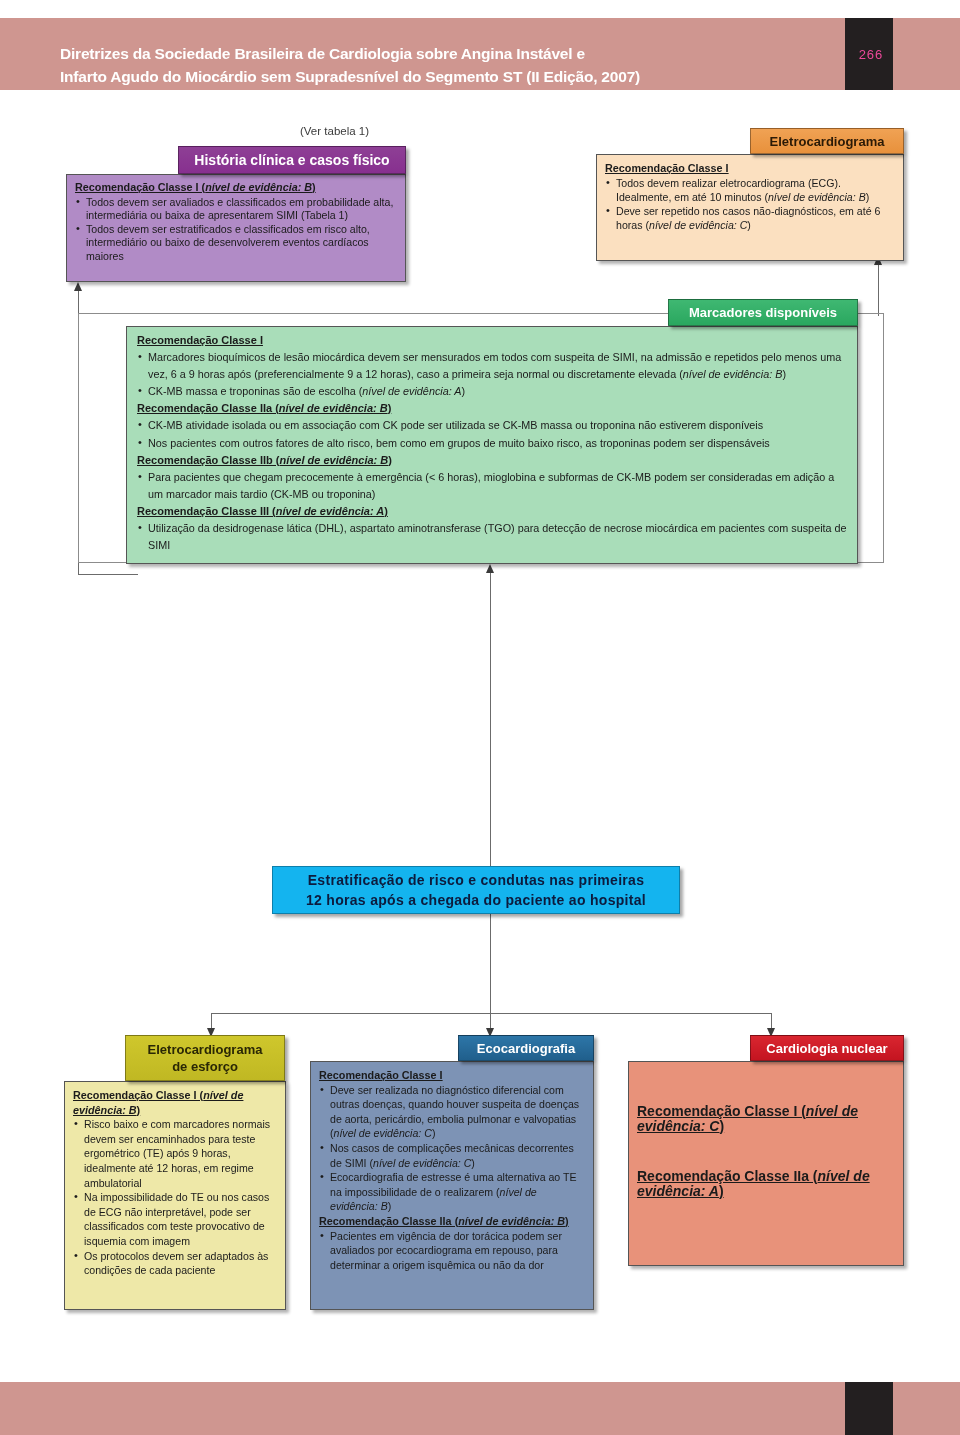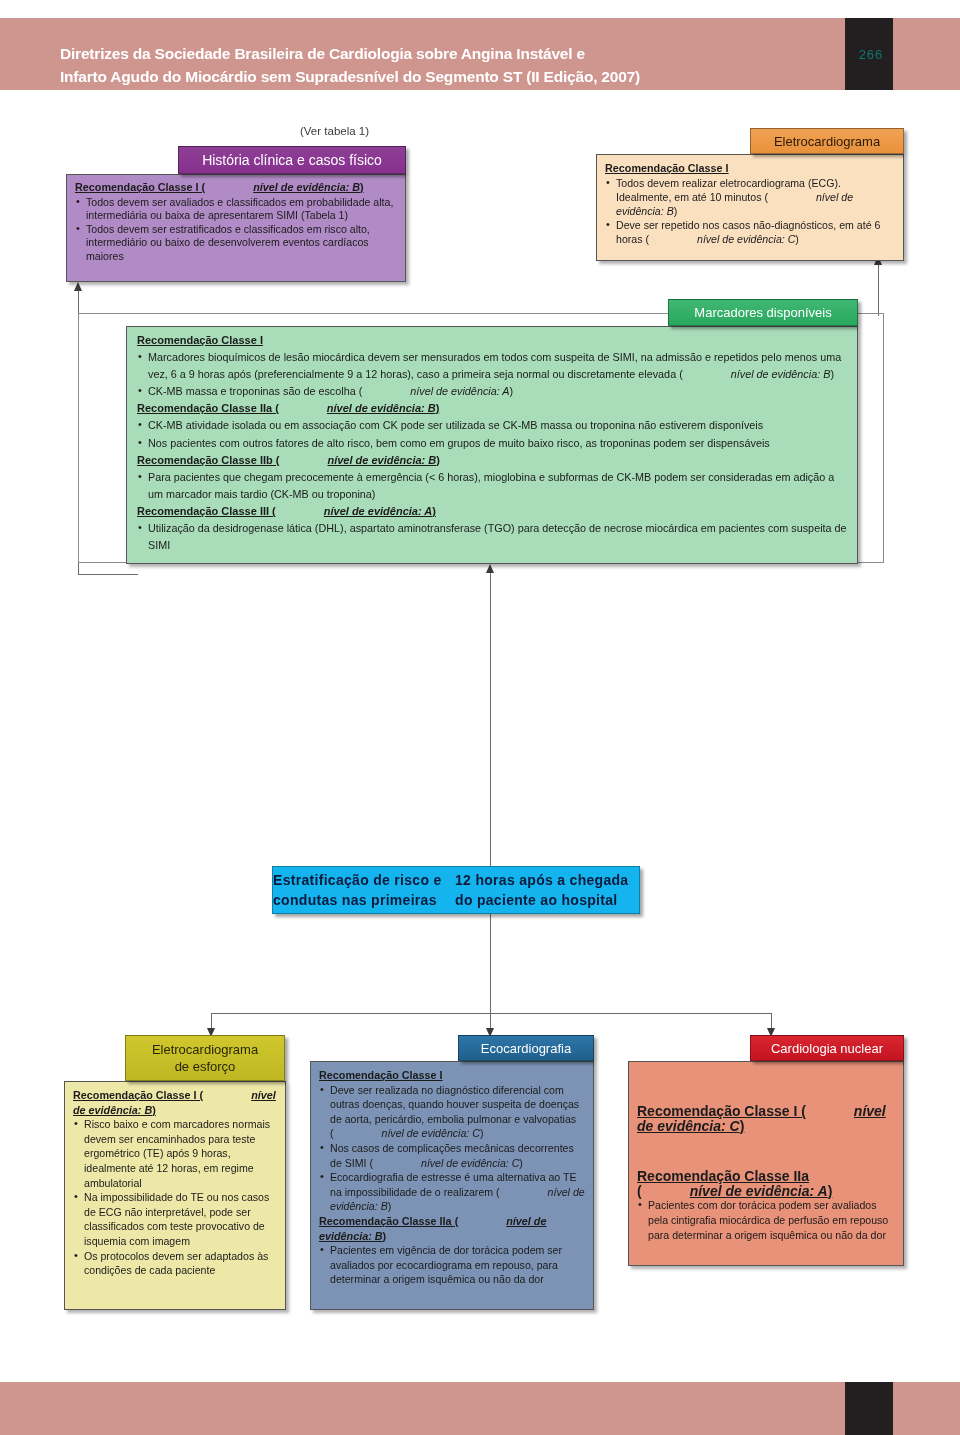--- a/index.html
+++ b/index.html
@@ -21,58 +21,58 @@
     color:#ffffff; font-weight:bold; font-size:15.5px; line-height:23px;
     letter-spacing:-0.2px;
   }
   .hdr-pagebox {
     position:absolute; left:845px; top:18px; width:48px; height:72px;
     background:#231f20;
   }
   .hdr-pagenum {
     position:absolute; left:845px; top:18px; width:52px; height:72px;
     display:flex; align-items:center; justify-content:center;
-    color:#0f766e; font-size:13px; letter-spacing:1px;
+    color:#ec4899; font-size:13px; letter-spacing:1px;
   }
 
   
   .ftr-band {
     position:absolute; left:0; top:1382px; width:960px; height:53px;
     background:#cf9690;
   }
   .ftr-pagebox {
     position:absolute; left:845px; top:1382px; width:48px; height:53px;
     background:#231f20;
   }
   .ftr-pagenum {
     position:absolute; left:845px; top:1454px; width:48px; height:53px;
     display:flex; align-items:center; justify-content:center;
     color:#ffffff; font-size:13px; letter-spacing:1px;
   }
 
   
   .tab {
     position:absolute; z-index:6;
-    color:#ffffff; font-weight:normal; text-align:center;
+    color:#ffffff; font-weight:bold; text-align:center;
     box-shadow:3px 3px 3px rgba(0,0,0,0.35);
     display:flex; align-items:center; justify-content:center;
     border:1px solid rgba(0,0,0,0.35);
   }
   .panel {
     position:absolute; z-index:5;
     border:1px solid #555; box-shadow:3px 3px 3px rgba(0,0,0,0.30);
     color:#1b1b1b;
   }
   .panel .hd { font-weight:bold;text-decoration:underline; }
   .panel ul { list-style:none; }
   .panel li { position:relative; padding-left:11px; }
   .panel li::before {
     content:"\2022"; position:absolute; left:1px; top:-1px; font-size:11px;
   }
-  i { font-style:italic;padding-left:48px; }
+  i { font-style:italic; }
 
   
   .vertabela {
     position:absolute; left:300px; top:125px;
     font-size:11.5px; color:#3b3b3b; z-index:7;
   }
 
   
   #tab-historia { left:178px; top:146px; width:228px; height:28px;
     background:linear-gradient(180deg,#8e3f95 0%,#87308f 100%);
@@ -98,24 +98,24 @@
   #panel-marc .hd { font-size:11px; }
 
   
   .outerbox {
     position:absolute; left:78px; top:313px; width:806px; height:250px;
     border:1px solid #8c8c8c; z-index:2; background:transparent;
   }
 
   
   #bar-estrat {
-    position:absolute; left:272px; top:866px; width:368px; height:48px;
+    position:absolute; left:272px; top:866px; width:408px; height:48px;
     background:#14b4ef; border:1px solid #0d7fab;
     box-shadow:3px 3px 3px rgba(0,0,0,0.35);
-    display:flex; flex-direction:row; align-items:center; justify-content:center;
+    display:flex; flex-direction:column; align-items:center; justify-content:center;
     color:#0d1b3d; font-weight:bold; font-size:14px; line-height:20px;
     letter-spacing:0.3px; z-index:6;
   }
 
   
   #tab-esf { left:125px; top:1035px; width:160px; height:46px;
     background:linear-gradient(180deg,#cfc72c 0%,#c0b823 100%);
     font-size:13px; color:#2a2705; flex-direction:column; line-height:17px; }
   #panel-esf { left:64px; top:1081px; width:222px; height:229px;
     background:#eee8a8; font-size:10.6px; line-height:14.6px; padding:6px 8px 4px 8px; }
@@ -253,22 +253,19 @@
     <div class="hd">Recomendação Classe IIa (<i>nível de evidência: B</i>)</div>
     <ul>
       <li>Pacientes em vigência de dor torácica podem ser avaliados por ecocardiograma em repouso, para determinar a origem isquêmica ou não da dor</li>
     </ul>
   </div>
 
   <div class="tab" id="tab-nuc">Cardiologia nuclear</div>
   <div class="panel" id="panel-nuc">
     <div class="hd">Recomendação Classe I (<i>nível de evidência: C</i>)</div>
     <div class="hd">Recomendação Classe IIa (<i>nível de evidência: A</i>)</div>
-    <ul>
-      <li>Pacientes com dor torácica podem ser avaliados pela cintigrafia miocárdica de perfusão em repouso para determinar a origem isquêmica ou não da dor</li>
-    </ul>
   </div>
 
   <div class="ftr-band"></div>
   <div class="ftr-pagebox"></div>
   <div class="ftr-pagenum">267</div>
 
 </div>
 
 </body></html>

